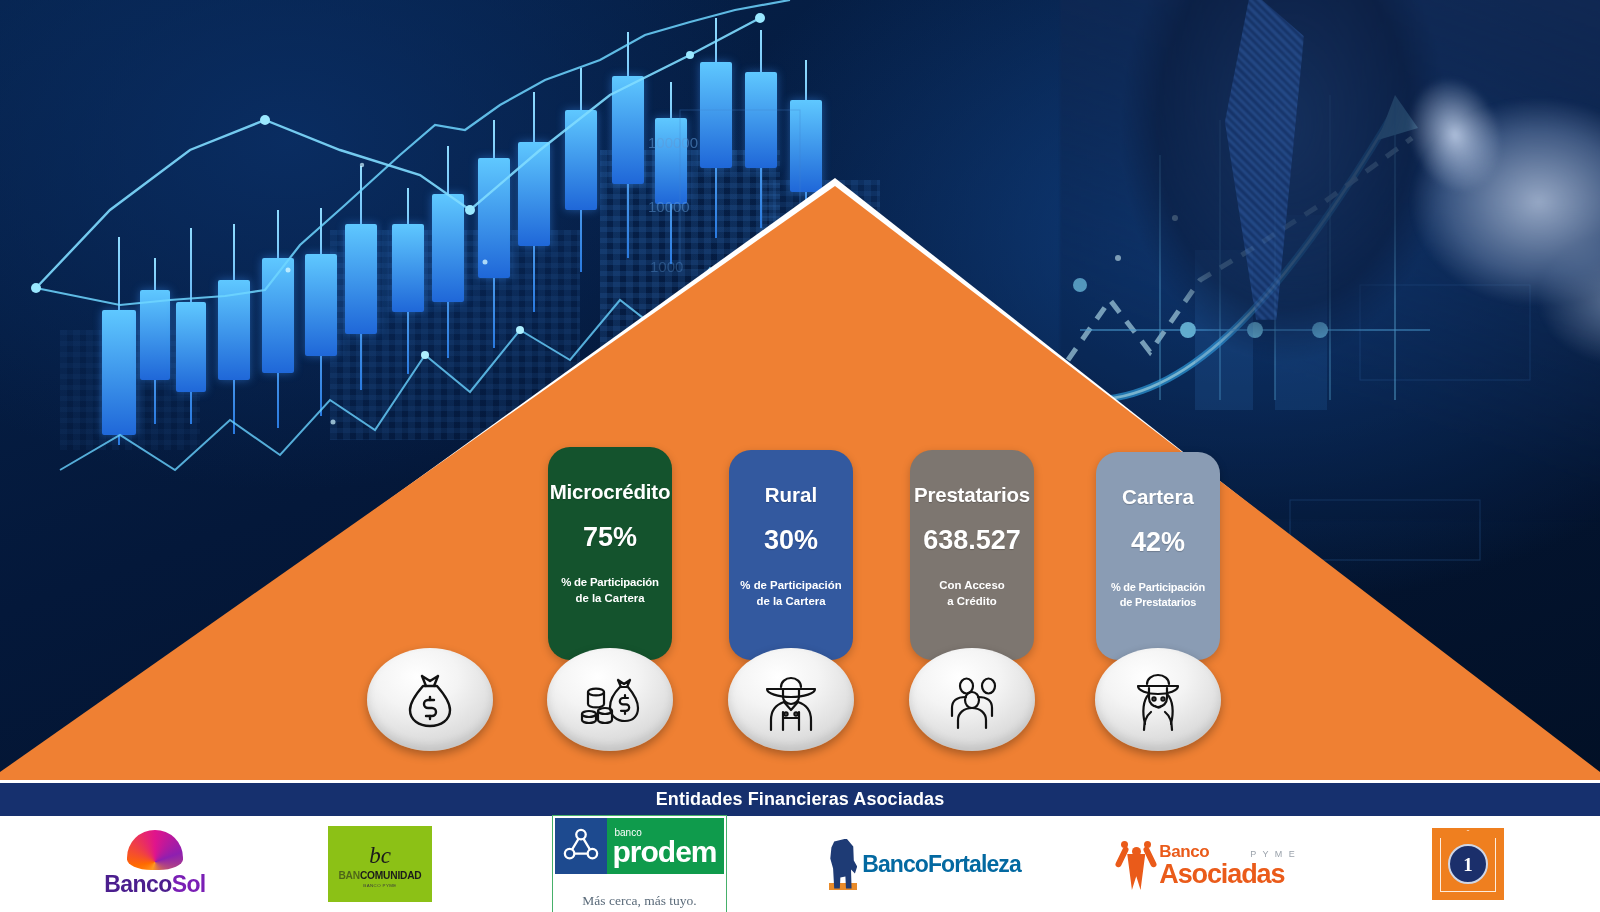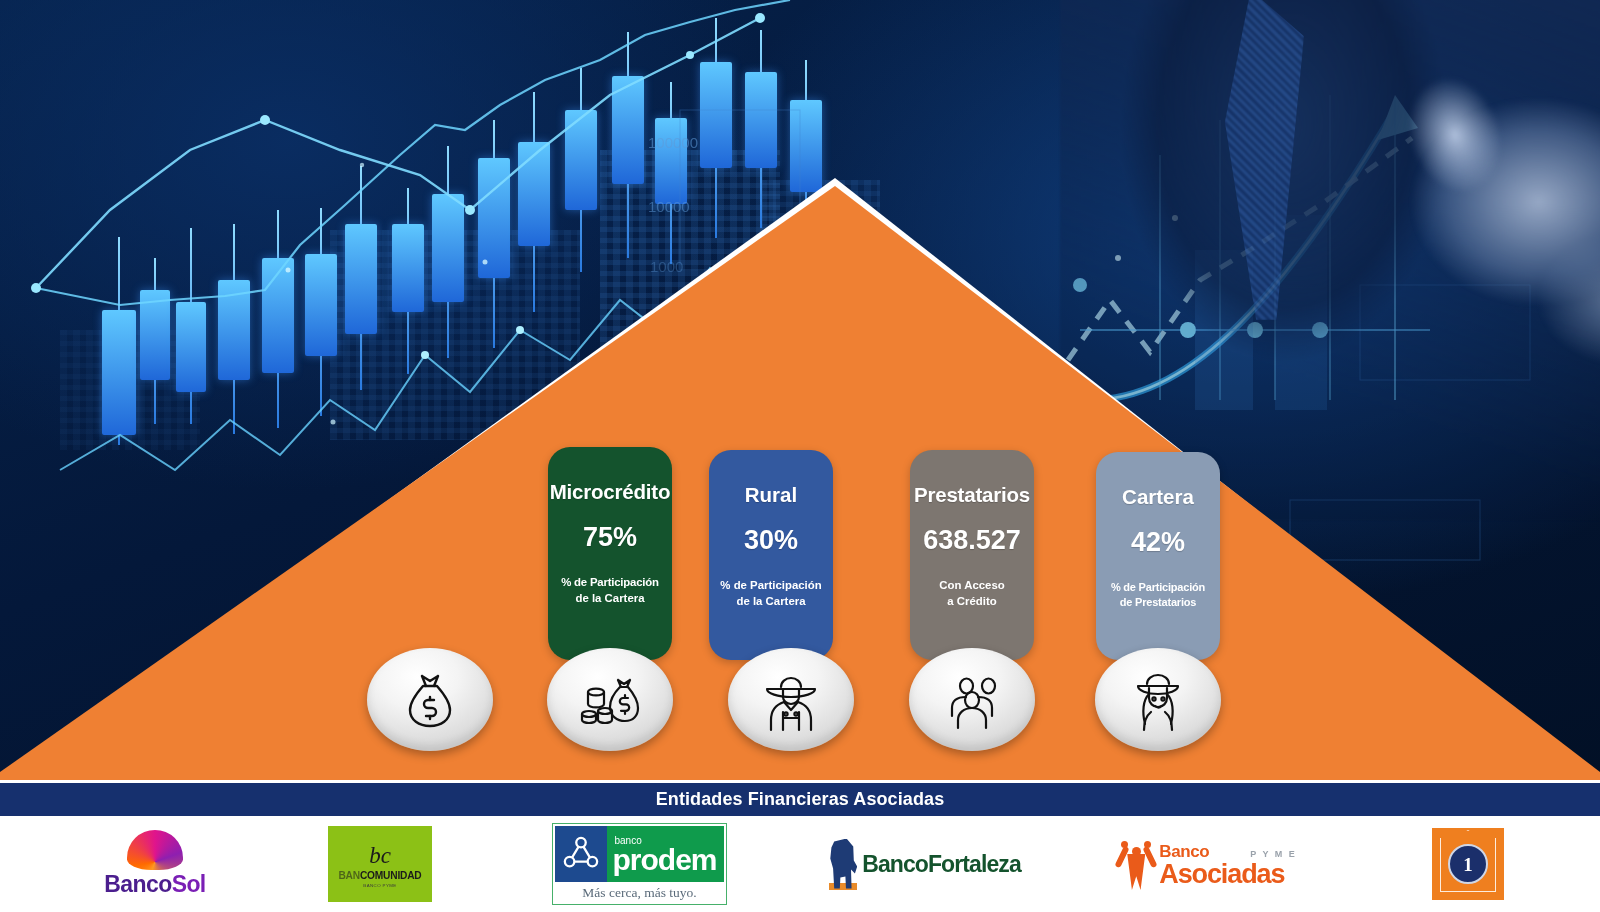--- a/index.html
+++ b/index.html
@@ -195,31 +195,31 @@
     display:flex; align-items:center; justify-content:center;
   }
   .prodem .gr {
     background:#0f9b4c; flex:1; padding:2px 7px 0 5px;
     display:flex; flex-direction:column; justify-content:center;
   }
   .prodem .gr .s { font-size:10px; color:#fff; line-height:1; margin-left:2px; }
   .prodem .gr .b { font-size:30px; font-weight:bold; color:#fff; line-height:.92; letter-spacing:-1px; }
   .prodem .slogan {
     text-align:center; color:#5b6b7a; font-size:13.5px;
-    font-family:"Liberation Serif", serif; padding:3px 0 1px;
+    font-family:"Liberation Serif", serif; padding:19px 0 1px;
   }
 
   .fortaleza { display:flex; align-items:center; gap:5px; }
   .fortaleza .eleph {
     width:28px; height:50px;
     background:#1e3b75;
     clip-path:polygon(18% 6%, 62% 0%, 86% 16%, 88% 44%, 100% 56%, 92% 70%, 78% 62%, 80% 100%, 60% 100%, 58% 76%, 40% 78%, 38% 100%, 18% 100%, 14% 60%, 4% 40%, 8% 18%);
   }
   .fortaleza .fbar { width:28px; height:7px; background:#e98b2a; margin-top:-6px; }
-  .fortaleza .ftxt { font-size:23px; font-weight:bold; color:#14532d; letter-spacing:-.9px; }
+  .fortaleza .ftxt { font-size:23px; font-weight:bold; color:#0369a1; letter-spacing:-.9px; }
 
   .eco { display:flex; align-items:center; gap:6px; }
   .eco .fig {
     width:34px; height:52px; position:relative;
   }
   .eco .fig .torso {
     position:absolute; left:8px; top:16px; width:18px; height:36px;
     background:#ea5b1a;
     clip-path:polygon(0% 0%, 100% 0%, 74% 100%, 50% 62%, 26% 100%);
   }
@@ -228,21 +228,21 @@
   }
   .eco .fig .armL { left:0px; transform:rotate(26deg); }
   .eco .fig .armR { right:0px; transform:rotate(-26deg); }
   .eco .fig .hd {
     position:absolute; left:13px; top:9px; width:9px; height:9px; border-radius:50%; background:#ea5b1a;
   }
   .eco .fig .hd2 { position:absolute; left:2px; top:3px; width:7px; height:7px; border-radius:50%; background:#ea5b1a; }
   .eco .fig .hd3 { position:absolute; right:2px; top:3px; width:7px; height:7px; border-radius:50%; background:#ea5b1a; }
   .eco .words .l1 { display:flex; align-items:baseline; gap:5px; }
   .eco .words .banco { font-size:17px; font-weight:bold; color:#ea5b1a; letter-spacing:-.4px; }
-  .eco .words .pyme { font-size:9px; font-weight:bold; color:#9aa2ab; letter-spacing:2px;margin-left:36px; }
+  .eco .words .pyme { font-size:9px; font-weight:normal; color:#9aa2ab; letter-spacing:2px;margin-left:36px; }
   .eco .words .l2 { font-size:27px; font-weight:bold; color:#ea5b1a; letter-spacing:-1.1px; line-height:.92; }
 
   .fasolo { width:72px; height:72px; background:#ef7f1f; position:relative; display:flex; align-items:center; justify-content:center; }
   .fasolo .house {
     position:absolute; left:8px; top:10px; width:56px; height:54px;
     border:1.6px solid rgba(255,255,255,.85);
     border-top:none;
   }
   .fasolo .roof {
     position:absolute; left:4px; top:2px; width:64px; height:20px;
@@ -425,21 +425,21 @@
           <path d="M4 46 v6 a7 3 0 0 0 14 0 v-6"></path>
         <ellipse cx="27" cy="43" rx="7" ry="3"></ellipse>
           <path d="M20 43 v9 a7 3 0 0 0 14 0 v-9"></path>
         <path d="M40 12 L43 19 M52 12 L49 19 M40 12 L46 16 L52 12"></path>
         <path d="M42 19 C36 25 32 32 32 39 C32 48 39 53 47 53 C55 53 60 48 60 40 C60 32 55 25 50 19 Z"></path>
         <path d="M50 30 h-5 a3.2 3.2 0 0 0 0 6.4 h3 a3.2 3.2 0 0 1 0 6.4 h-5"></path>
         <path d="M47 27 v3 M47 43 v3"></path>
       </svg>
     </div>
 
-    <div class="card" style="left:709px; top:450px; height:210px; background:#33599f;">
+    <div class="card" style="left:729px; top:450px; height:210px; background:#33599f;">
       <div class="title">Rural</div>
       <div class="value">30%</div>
       <div class="sub">% de Participación</div>
       <div class="sub" style="margin-top:1px;">de la Cartera</div>
     </div>
     <div class="badge" style="left:728px; top:648px;">
       <svg viewBox="0 0 64 64" fill="none" stroke="#111" stroke-width="2.2" stroke-linecap="round" stroke-linejoin="round">
         <path d="M22 19 a10 9 0 0 1 20 0"></path>
         <path d="M8 21 h48 M8 21 a12 4 0 0 0 48 0"></path>
         <path d="M24 22 v7 a8 7 0 0 0 16 0 v-7"></path>

